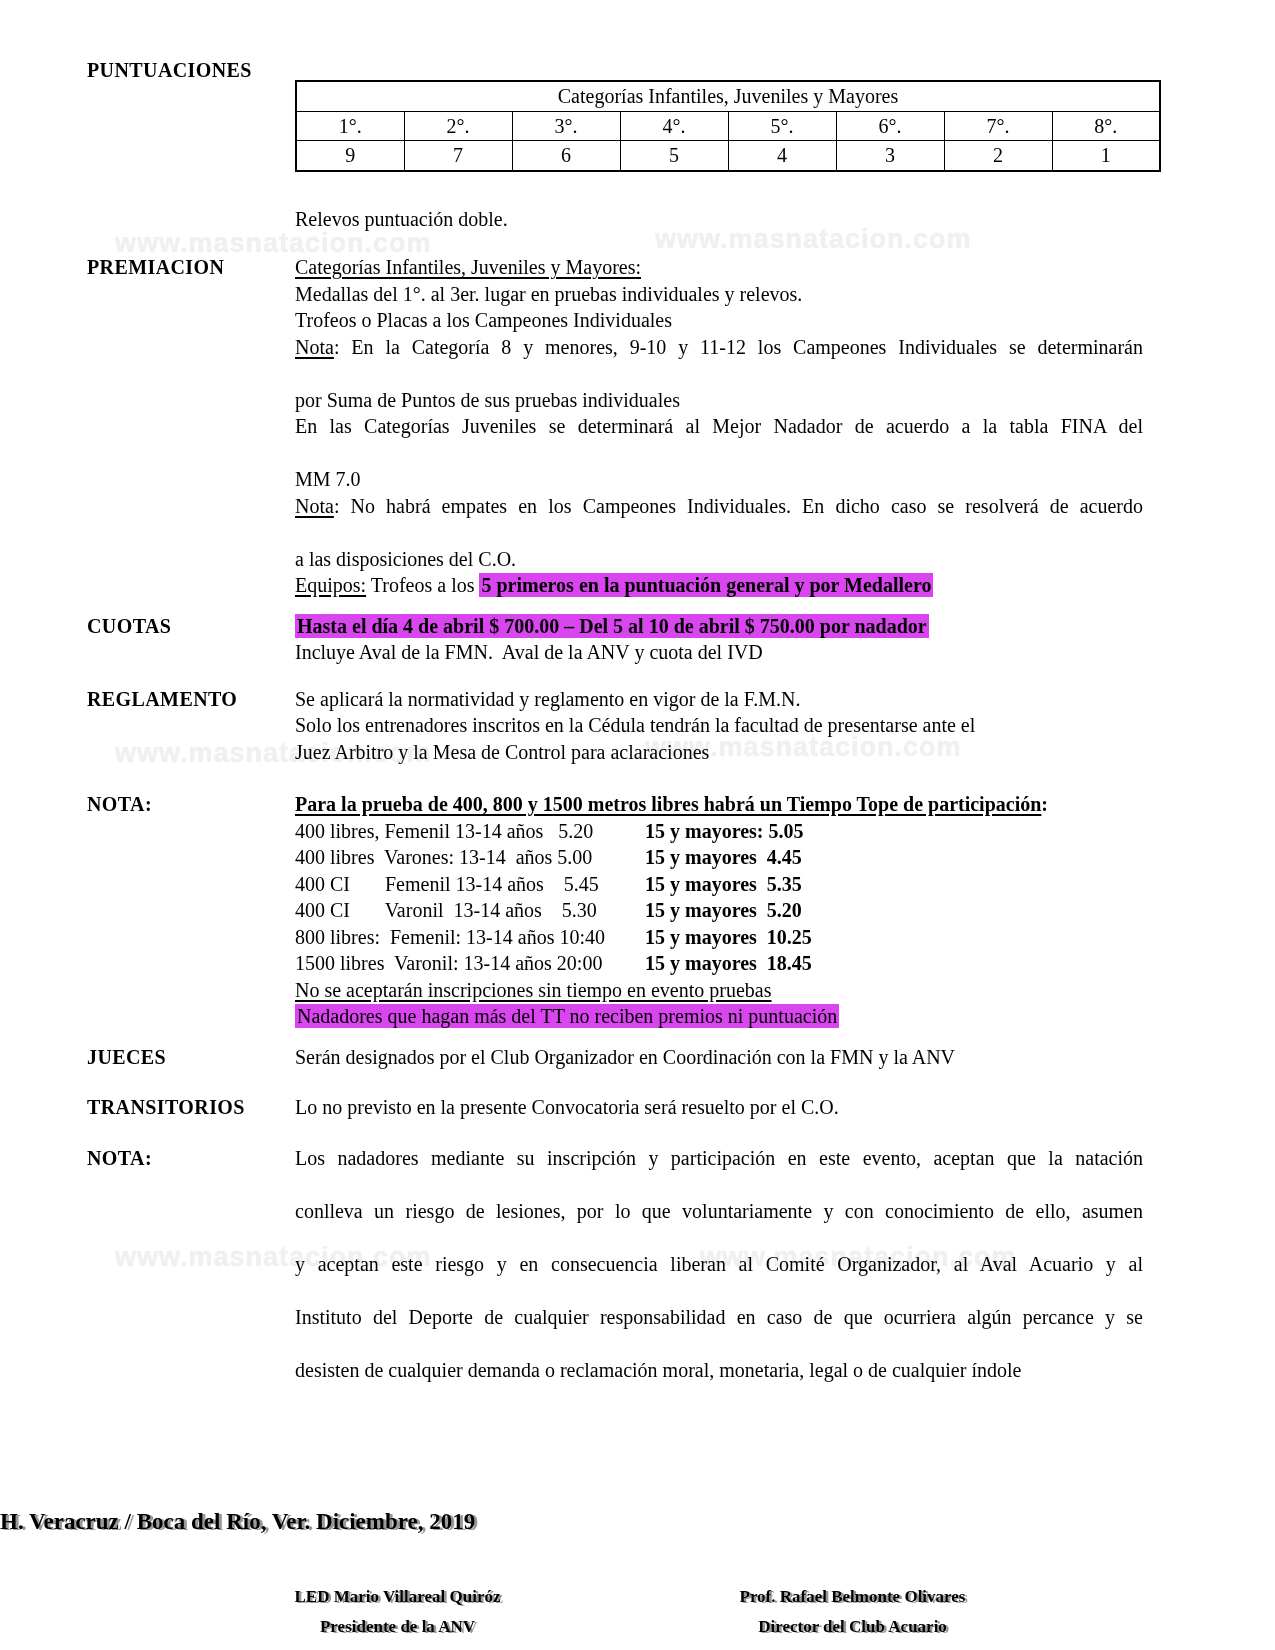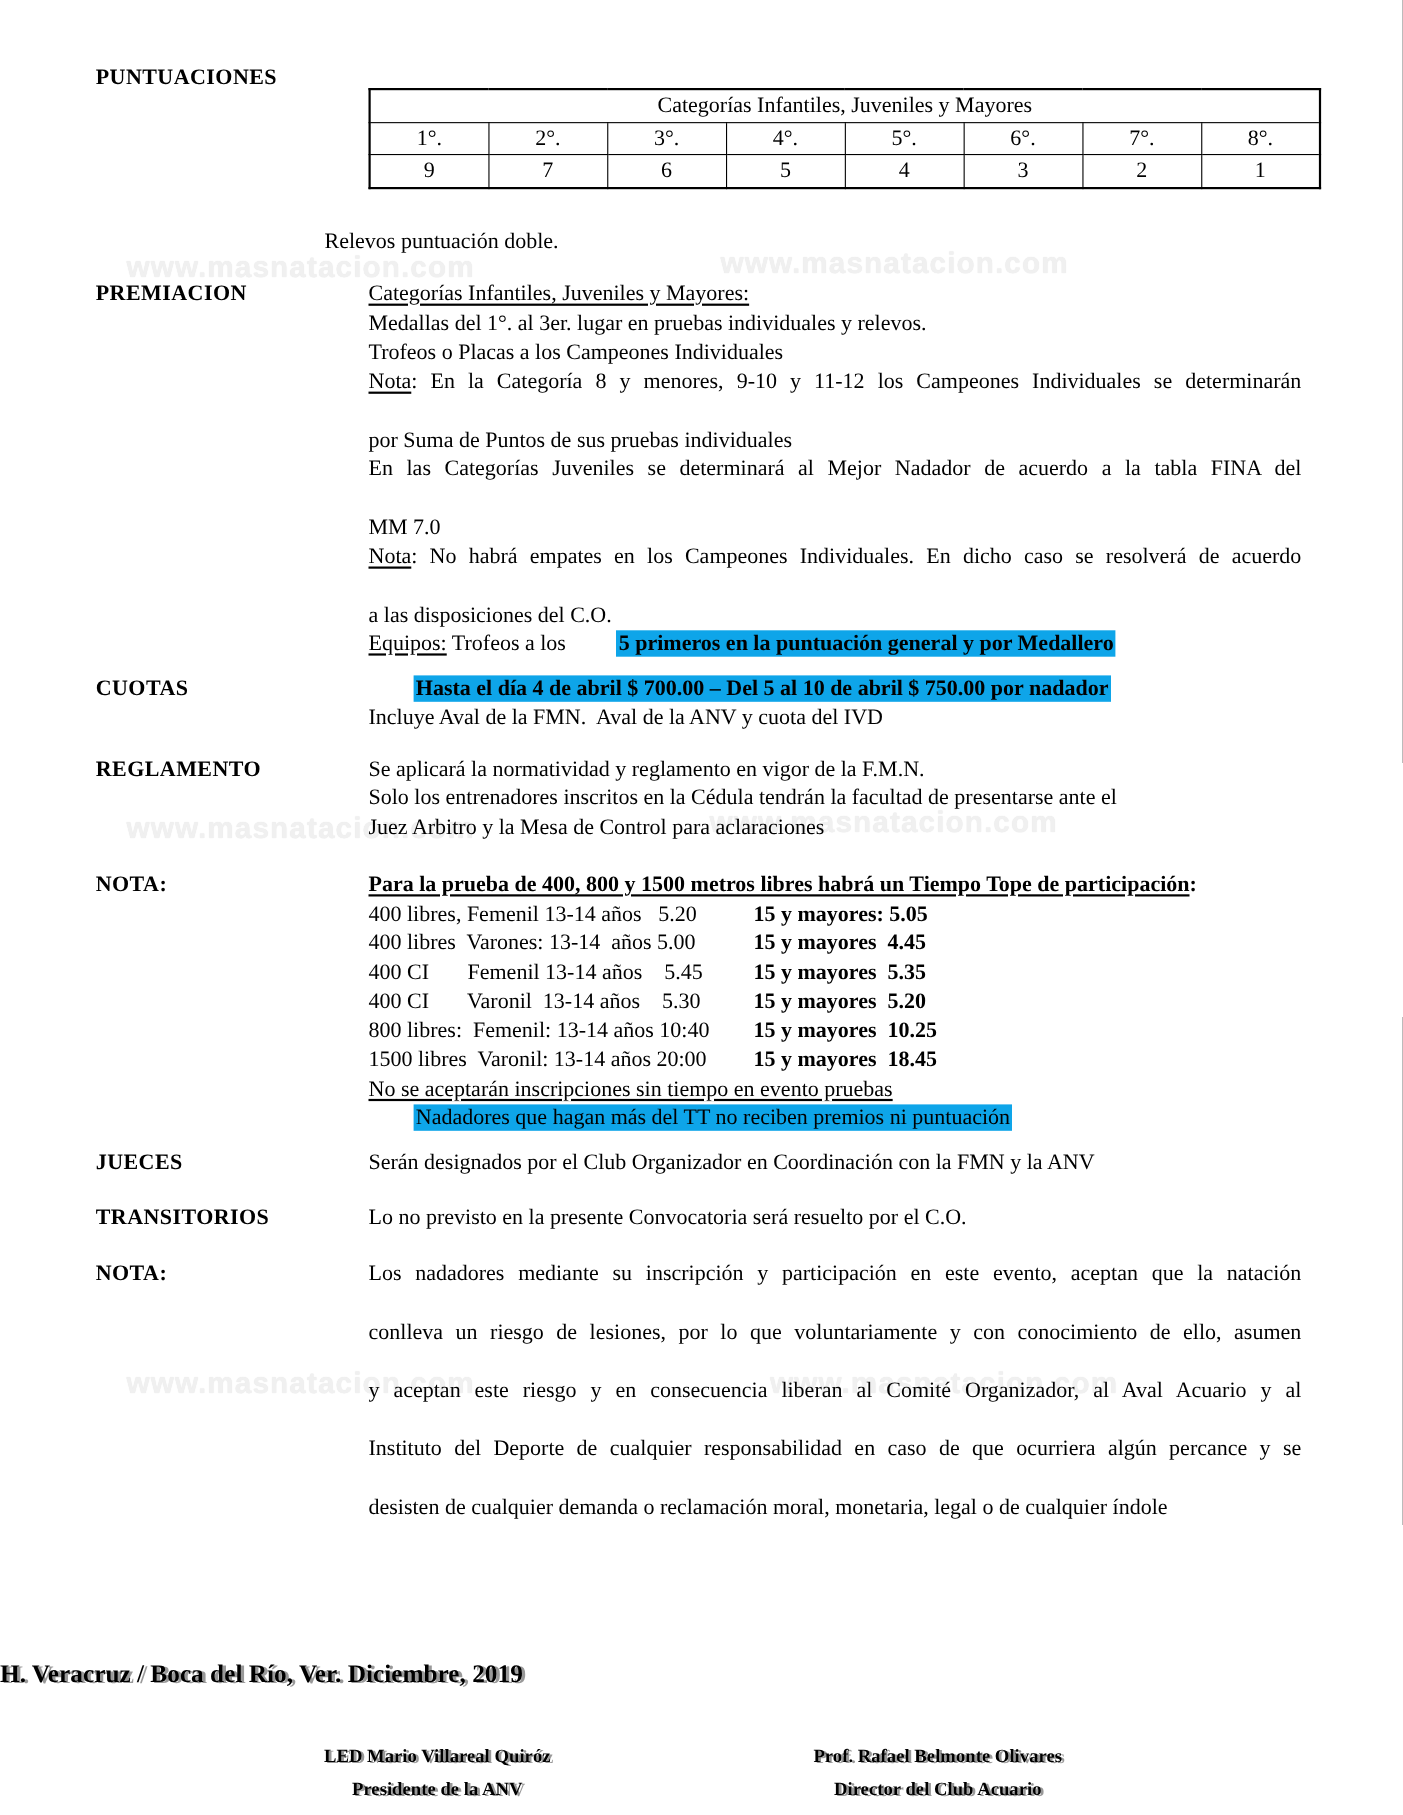--- a/index.html
+++ b/index.html
@@ -9,32 +9,32 @@
     height: 1650px;
     margin: 0 auto;
     background: #ffffff;
     font-family: "Liberation Serif", "DejaVu Serif", serif;
     font-size: 20px;
     line-height: 26.5px;
     color: #000;
     overflow: hidden;
   }
   .content { position: relative; z-index: 1; padding-top: 57px; }
-  .row { display: flex; align-items: flex-start; padding-left: 87px; gap: 40px; }
+  .row { display: flex; align-items: flex-start; padding-left: 87px; }
   .label {
     width: 208px;
     flex-shrink: 0;
     font-weight: bold;
     letter-spacing: 0.4px;
   }
   .body-col { width: 848px; }
   .line { white-space: pre-wrap; }
   .u { text-decoration: underline; text-underline-offset: 3px; }
   .b { font-weight: bold; }
-  .hl { background: #0ea5e9; padding: 1px 2px; margin-left: 41px; }
+  .hl { background: #d946ef; padding: 1px 2px; }
   .jfy { text-align: justify; }
   .jfy::after { content: ""; display: inline-block; width: 100%; }
 
   
   .tblwrap { margin-top: 23px; }
   table.score {
     border-collapse: collapse;
     width: 866px;
     table-layout: fixed;
   }

